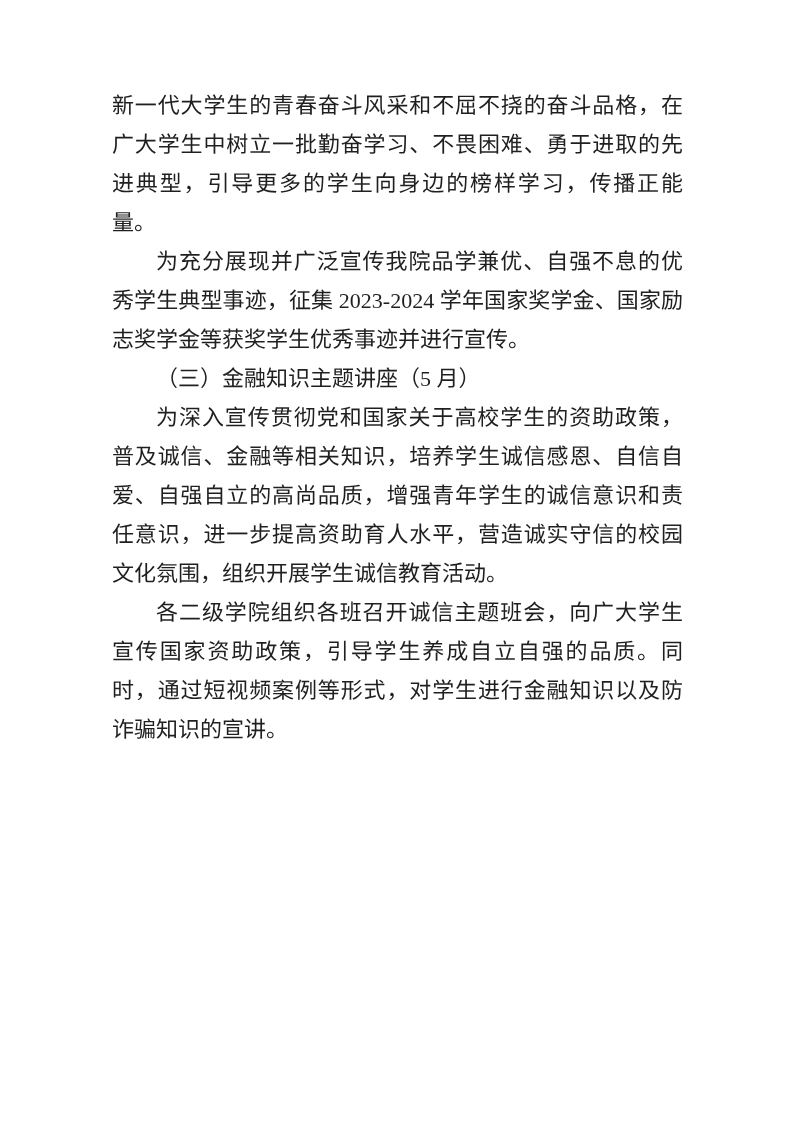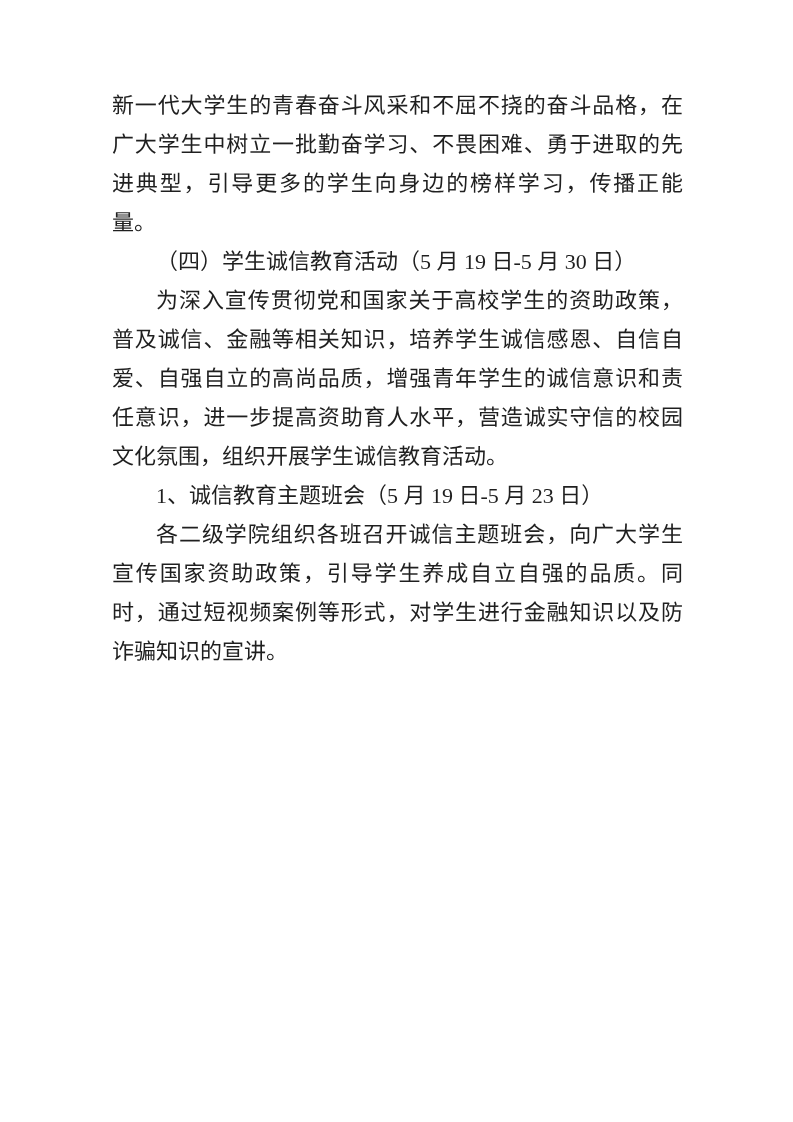--- a/index.html
+++ b/index.html
@@ -34,18 +34,18 @@
   .content p.indent {
     text-indent: 2em;
   }
 </style>
 </head>
 <body>
 
 <div class="page">
   <div class="content">
     <p>新一代大学生的青春奋斗风采和不屈不挠的奋斗品格，在广大学生中树立一批勤奋学习、不畏困难、勇于进取的先进典型，引导更多的学生向身边的榜样学习，传播正能量。</p>
-    <p class="indent">（四）学生诚信教育活动（5 月 19 日-5 月 30 日）</p>
+    <p class="indent">为充分展现并广泛宣传我院品学兼优、自强不息的优秀学生典型事迹，征集 2023-2024 学年国家奖学金、国家励志奖学金等获奖学生优秀事迹并进行宣传。</p>
+    <p class="indent">（三）金融知识主题讲座（5 月）</p>
     <p class="indent">为深入宣传贯彻党和国家关于高校学生的资助政策，普及诚信、金融等相关知识，培养学生诚信感恩、自信自爱、自强自立的高尚品质，增强青年学生的诚信意识和责任意识，进一步提高资助育人水平，营造诚实守信的校园文化氛围，组织开展学生诚信教育活动。</p>
-    <p class="indent">1、诚信教育主题班会（5 月 19 日-5 月 23 日）</p>
     <p class="indent">各二级学院组织各班召开诚信主题班会，向广大学生宣传国家资助政策，引导学生养成自立自强的品质。同时，通过短视频案例等形式，对学生进行金融知识以及防诈骗知识的宣讲。</p>
   </div>
 </div>
 
 </body></html>

